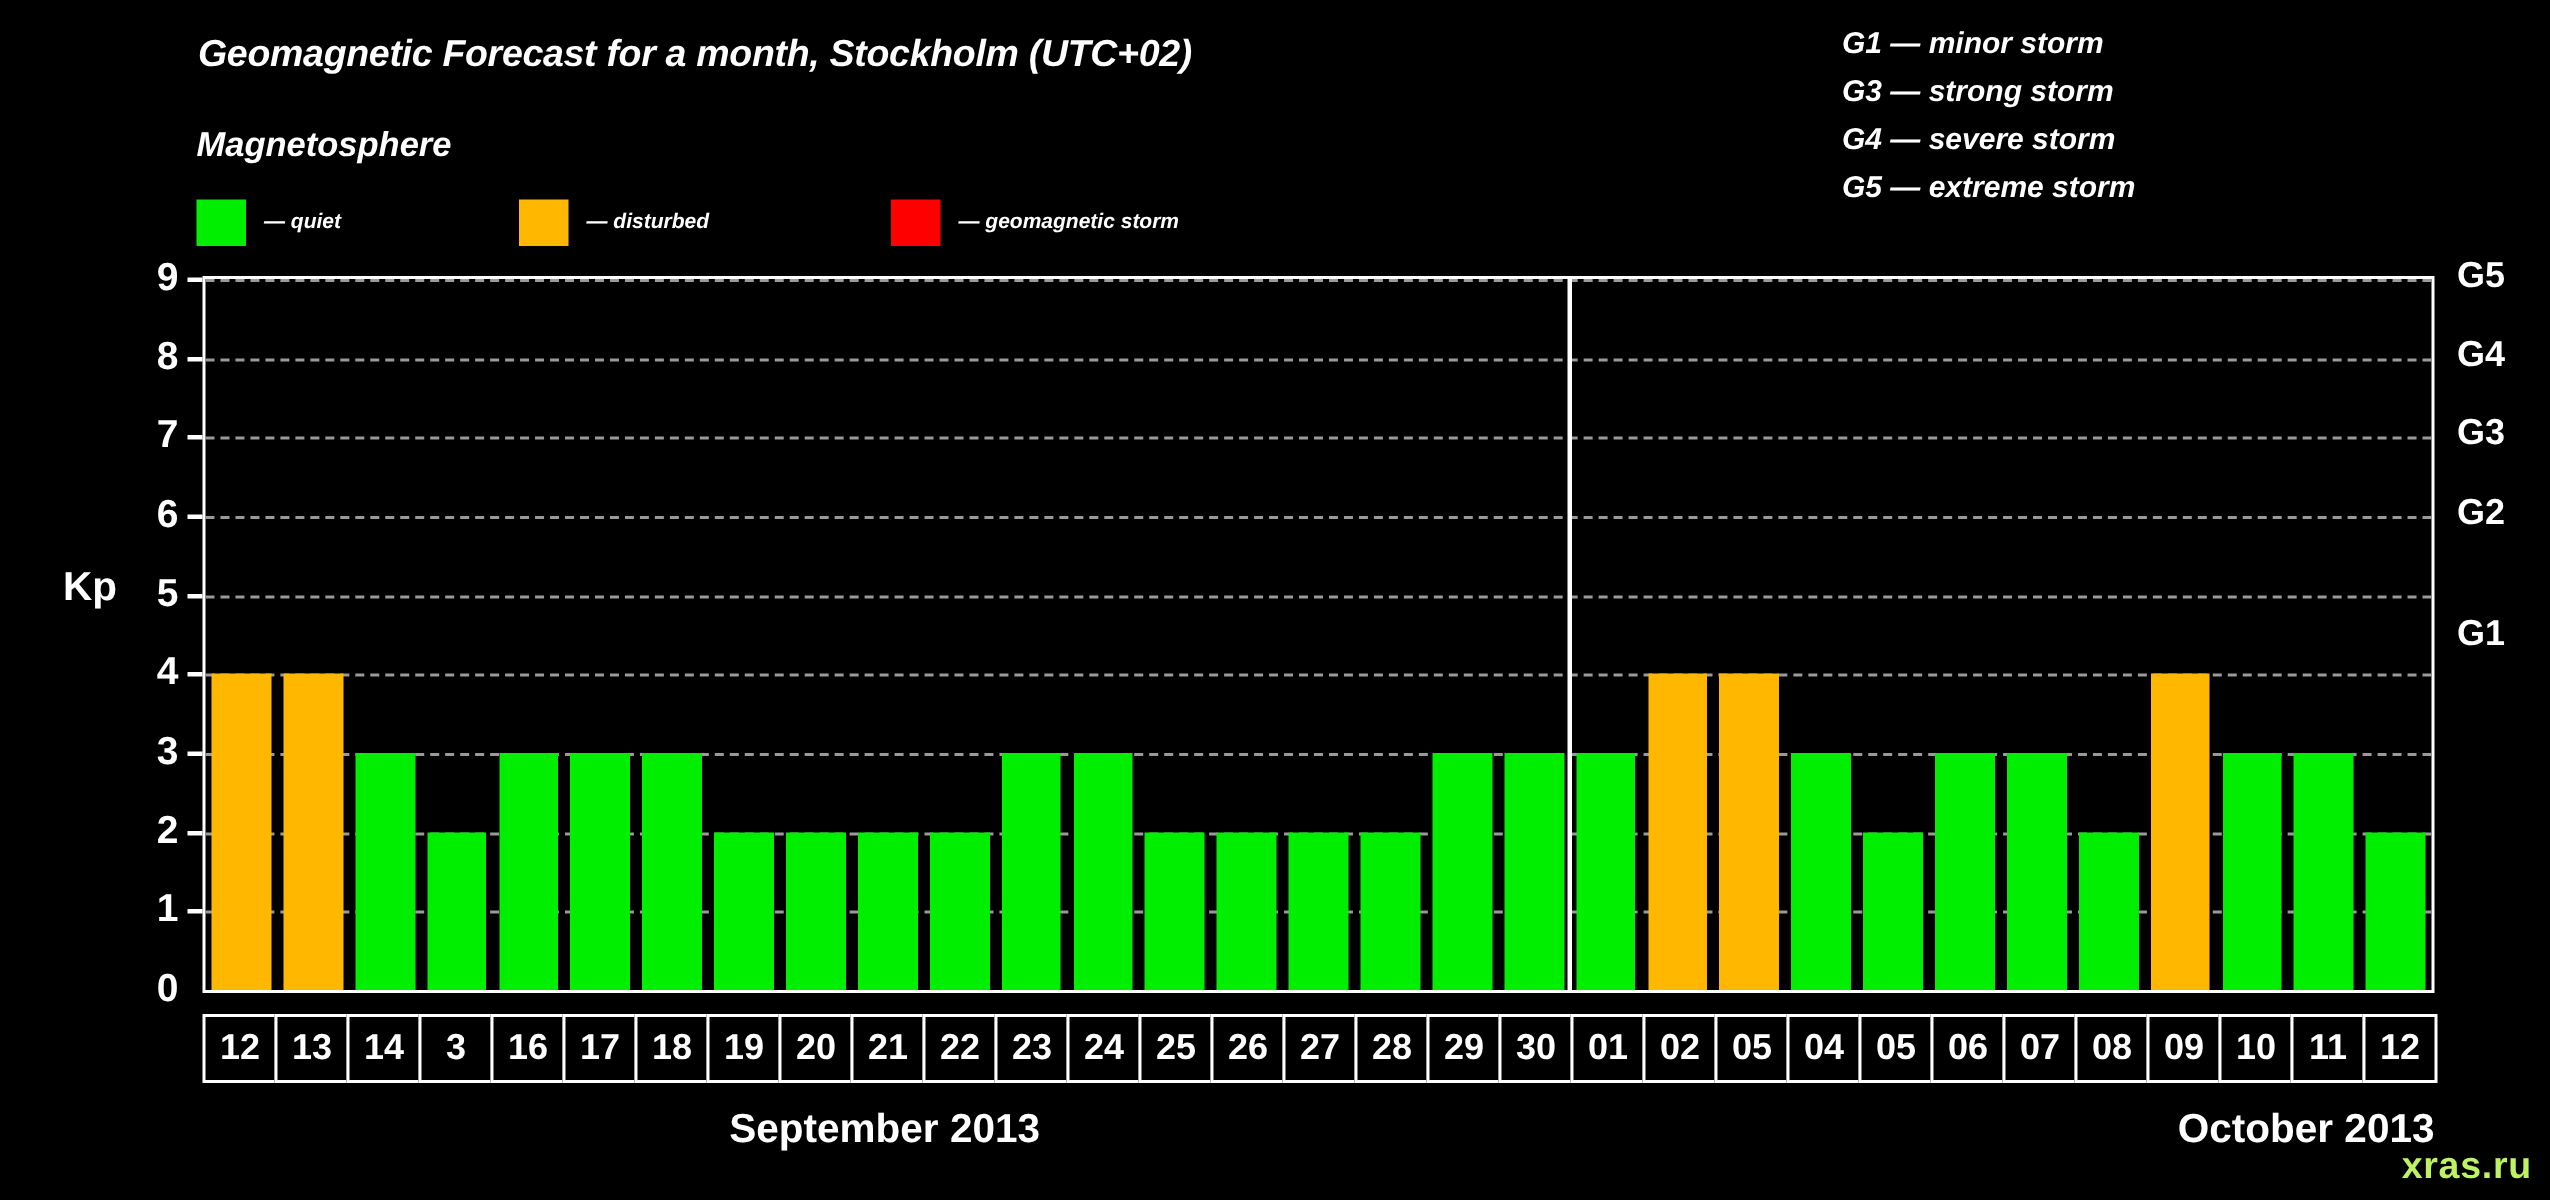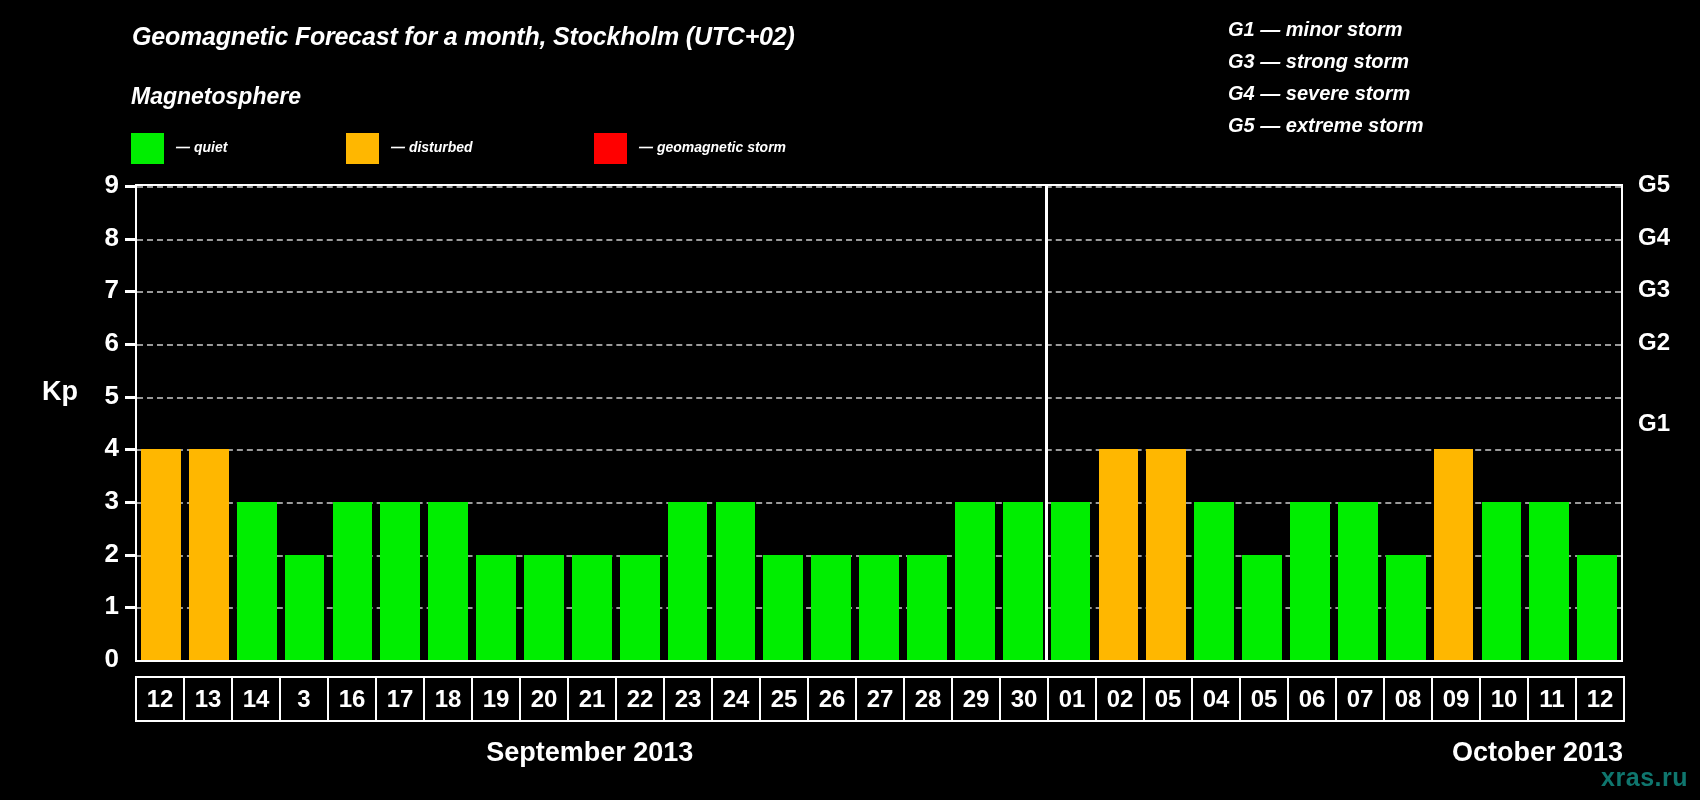--- a/index.html
+++ b/index.html
@@ -172,21 +172,21 @@
   }
   #month-caption-0 { left: 135px; width: 910px; }
   #month-caption-1 { left: 1045px; width: 578px; text-align: right; }
 
   
   #watermark {
     position: absolute;
     right: 12px; bottom: 8px;
     font-size: 25px;
     font-weight: bold;
-    color: #0f766e;
+    color: #bef264;
     letter-spacing: 0.5px;
   }
 </style>
 </head>
 <body>
 
 <div id="header">
   <div id="chart-title">Geomagnetic Forecast for a month, Stockholm (UTC+02)</div>
   <div id="magnetosphere-label">Magnetosphere</div>
 

